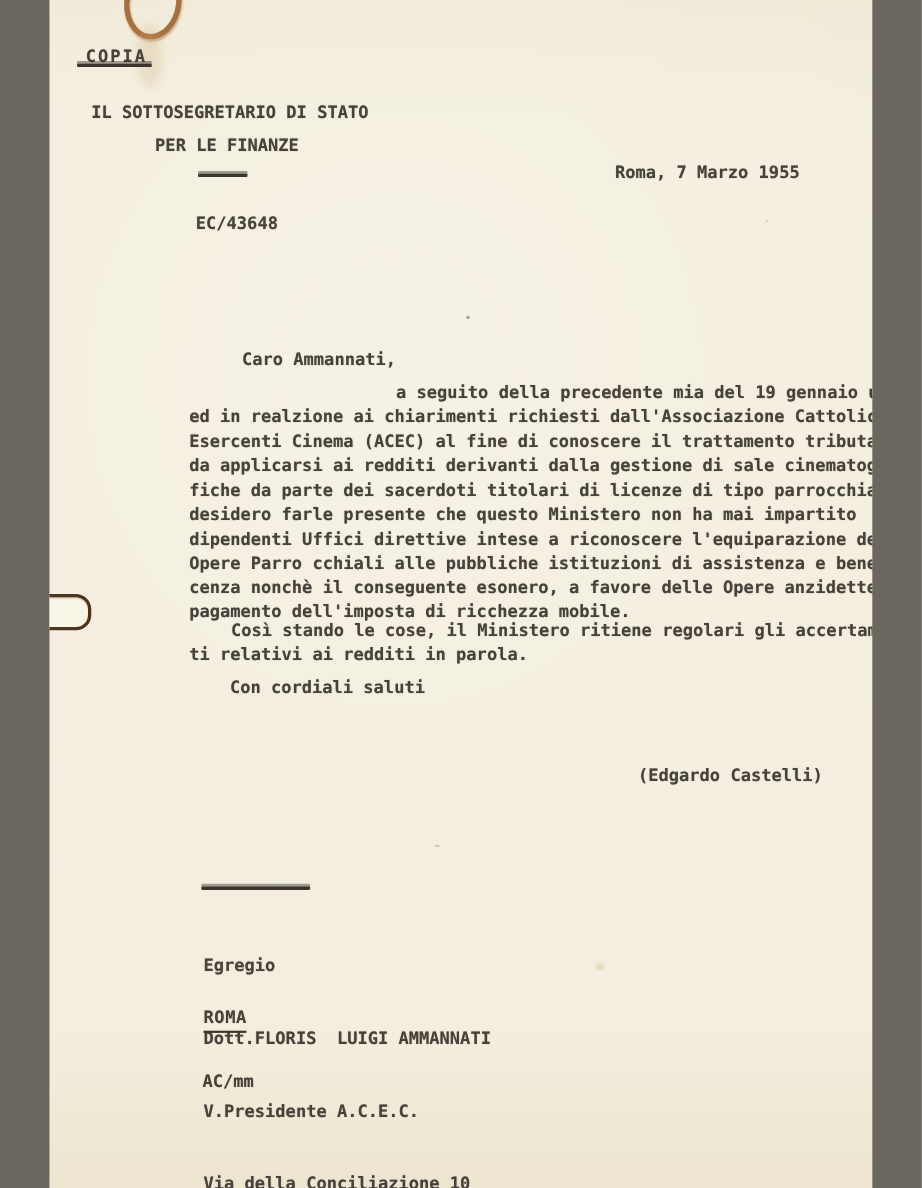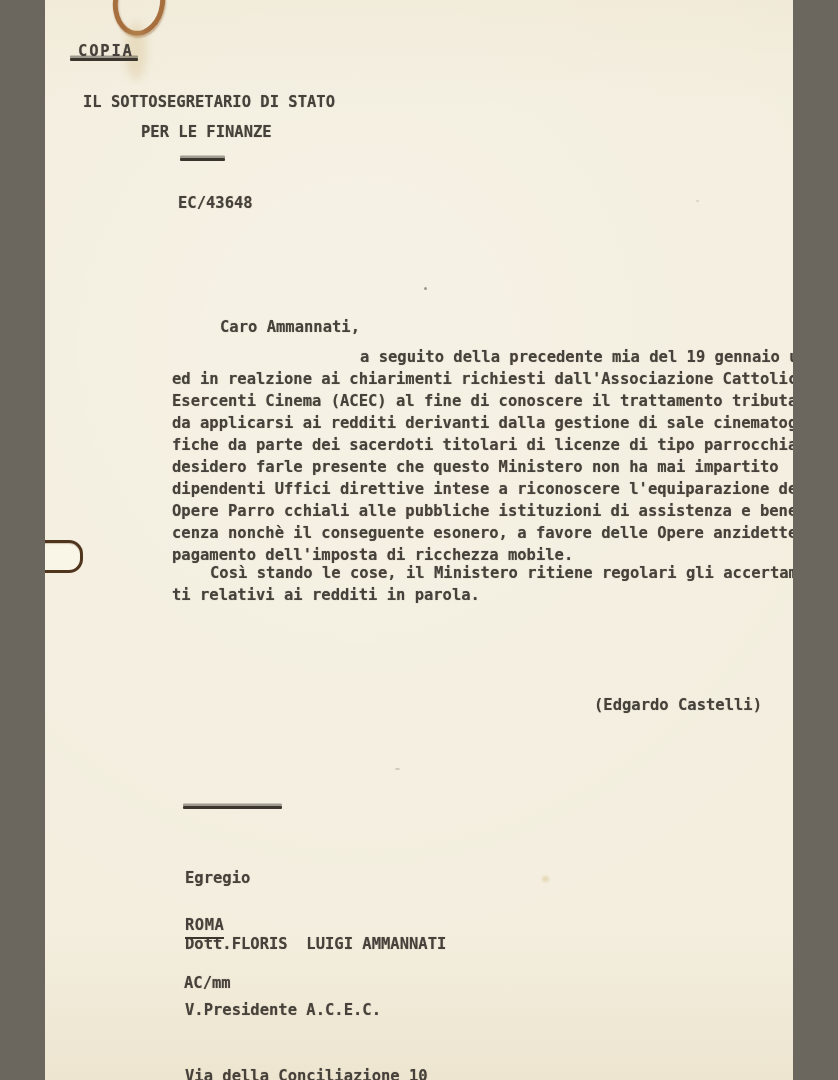--- a/index.html
+++ b/index.html
@@ -35,21 +35,21 @@
   .sender1        { left: 38px;  top: 91px;  }
   .sender2        { left: 96px;  top: 121px; }
   .sender-rule    { left: 135px; top: 158px; width: 45px;  height: 3px; }
   .date           { left: 514px; top: 146px; }
   .proto          { left: 133px; top: 192px; }
 
   .salutation     { left: 175px; top: 316px; text-align: center; }
   .para1          { left: 127px; top: 346px; text-indent: 188px; }
   .para2          { left: 127px; top: 562px; text-indent: 38px; }
   .closing        { left: 164px; top: 614px; }
-  .signature      { left: 535px; top: 694px; margin-left: 14px; }
+  .signature      { left: 535px; top: 694px; }
 
   .recip-rule     { left: 138px; top: 806px; width: 99px; height: 3px; }
   .recipient      { left: 140px; top: 823px; }
   .recip-city     { left: 140px; top: 914px; border-bottom: 2.5px solid var(--ink-strong, #3a362e);
                     padding-bottom: 1px; letter-spacing: 0.5px; }
   .typist         { left: 126px; top: 972px; margin-left: 13px; }
 
   .rule {
     position: absolute;
     background: var(--ink-strong, #3a362e);
@@ -110,38 +110,40 @@
   <div class="speck speck-3"></div>
   <div class="speck speck-4"></div>
 
   <div class="t copia">COPIA</div>
   <div class="rule copia-rule"></div>
 
   <div class="t sender1">IL SOTTOSEGRETARIO DI STATO</div>
   <div class="t sender2">PER LE FINANZE</div>
   <div class="rule sender-rule"></div>
 
+  <div class="t date">Roma, 7 Marzo 1955</div>
   <div class="t proto">EC/43648</div>
 
   <div class="t salutation">Caro Ammannati,</div>
 
   <div class="t para1"><span>a seguito della precedente mia del 19 gennaio u.s.
 ed in realzione ai chiarimenti richiesti dall'Associazione Cattolica
 Esercenti Cinema (ACEC) al fine di conoscere il trattamento tributario
 da applicarsi ai redditi derivanti dalla gestione di sale cinematog</span><span class="u">ra</span><span>
 fiche da parte dei sacerdoti titolari di licenze di tipo parrocchiale,
 desidero farle presente che questo Ministero non ha mai impartito  ai
 dipendenti Uffici direttive intese a riconoscere l'equiparazione delle
 Opere Parro cchiali alle pubbliche istituzioni di assistenza e benefi-
 cenza nonchè il conseguente esonero, a favore delle Opere anzidette, dal
 pagamento dell'imposta di ricchezza mobile.</span></div>
 
   <div class="t para2">Così stando le cose, il Ministero ritiene regolari gli accertamen-
 ti relativi ai redditi in parola.</div>
 
+  <div class="t closing">Con cordiali saluti</div>
 
   <div class="t signature">(Edgardo Castelli)</div>
 
   <div class="rule recip-rule"></div>
   <div class="t recipient">
     <div>Egregio</div>
     <div>Dott.FLORIS  LUIGI AMMANNATI</div>
     <div>V.Presidente A.C.E.C.</div>
     <div>Via della Conciliazione 10</div>
   </div>

